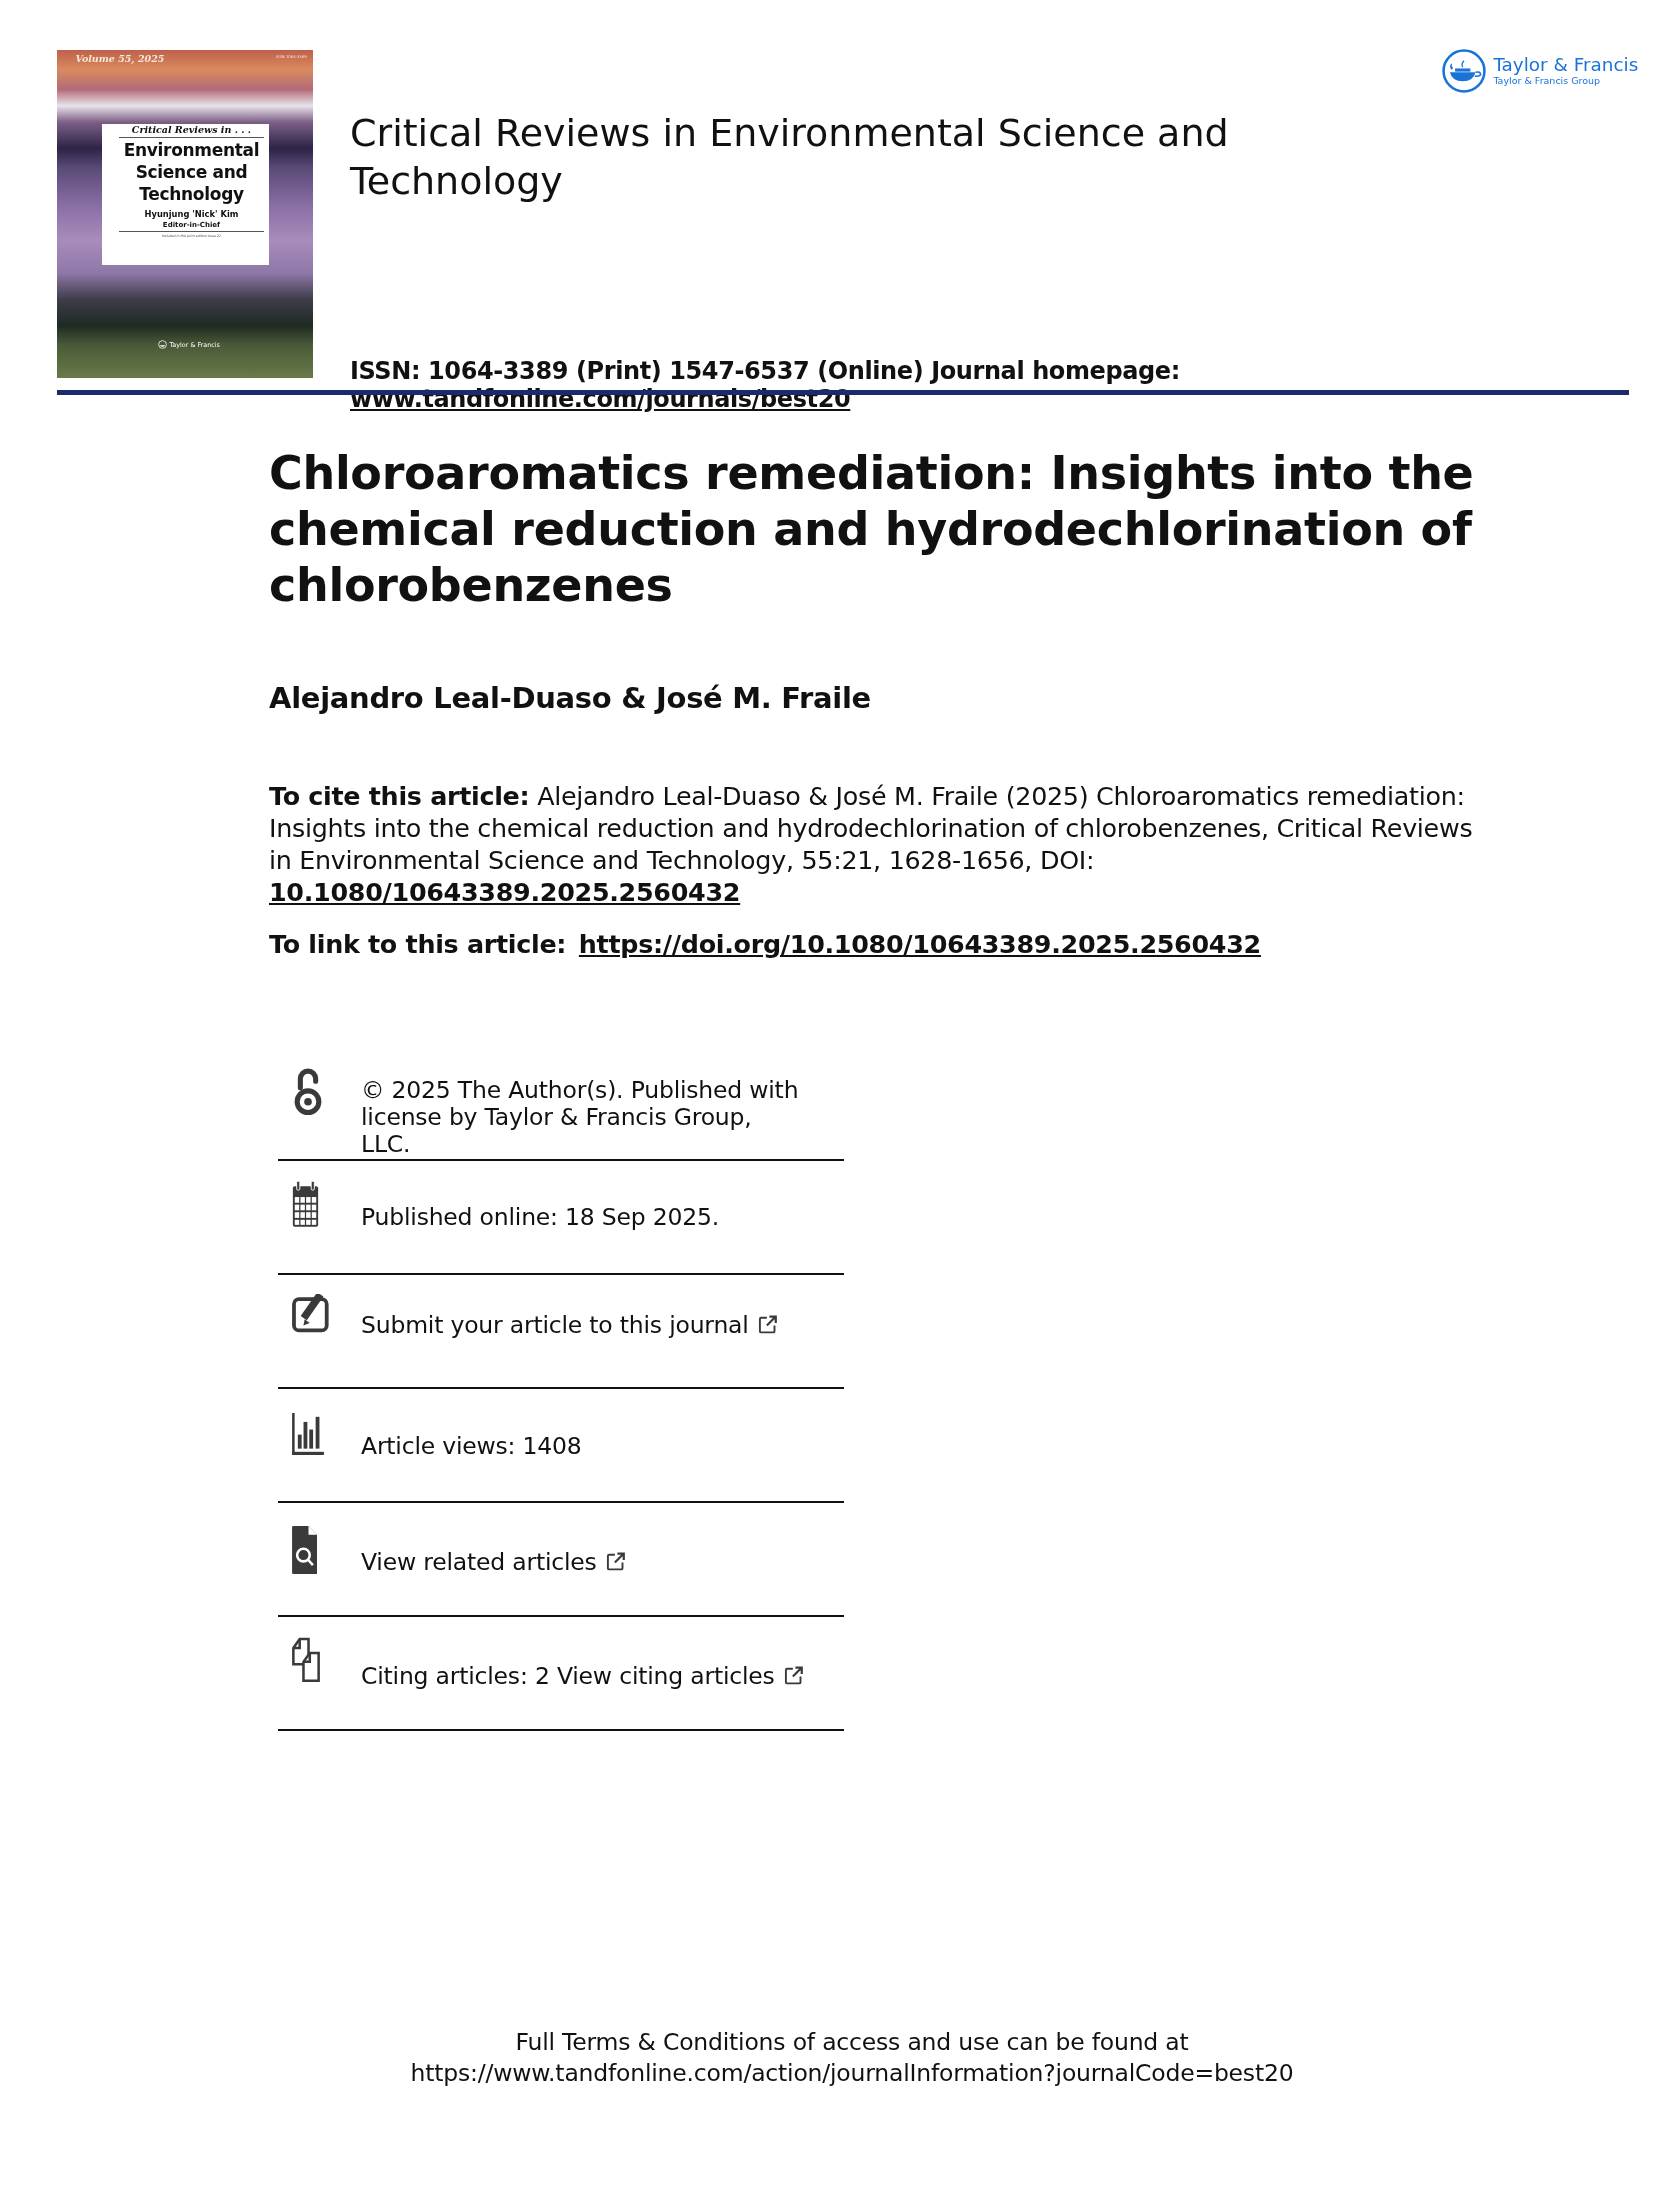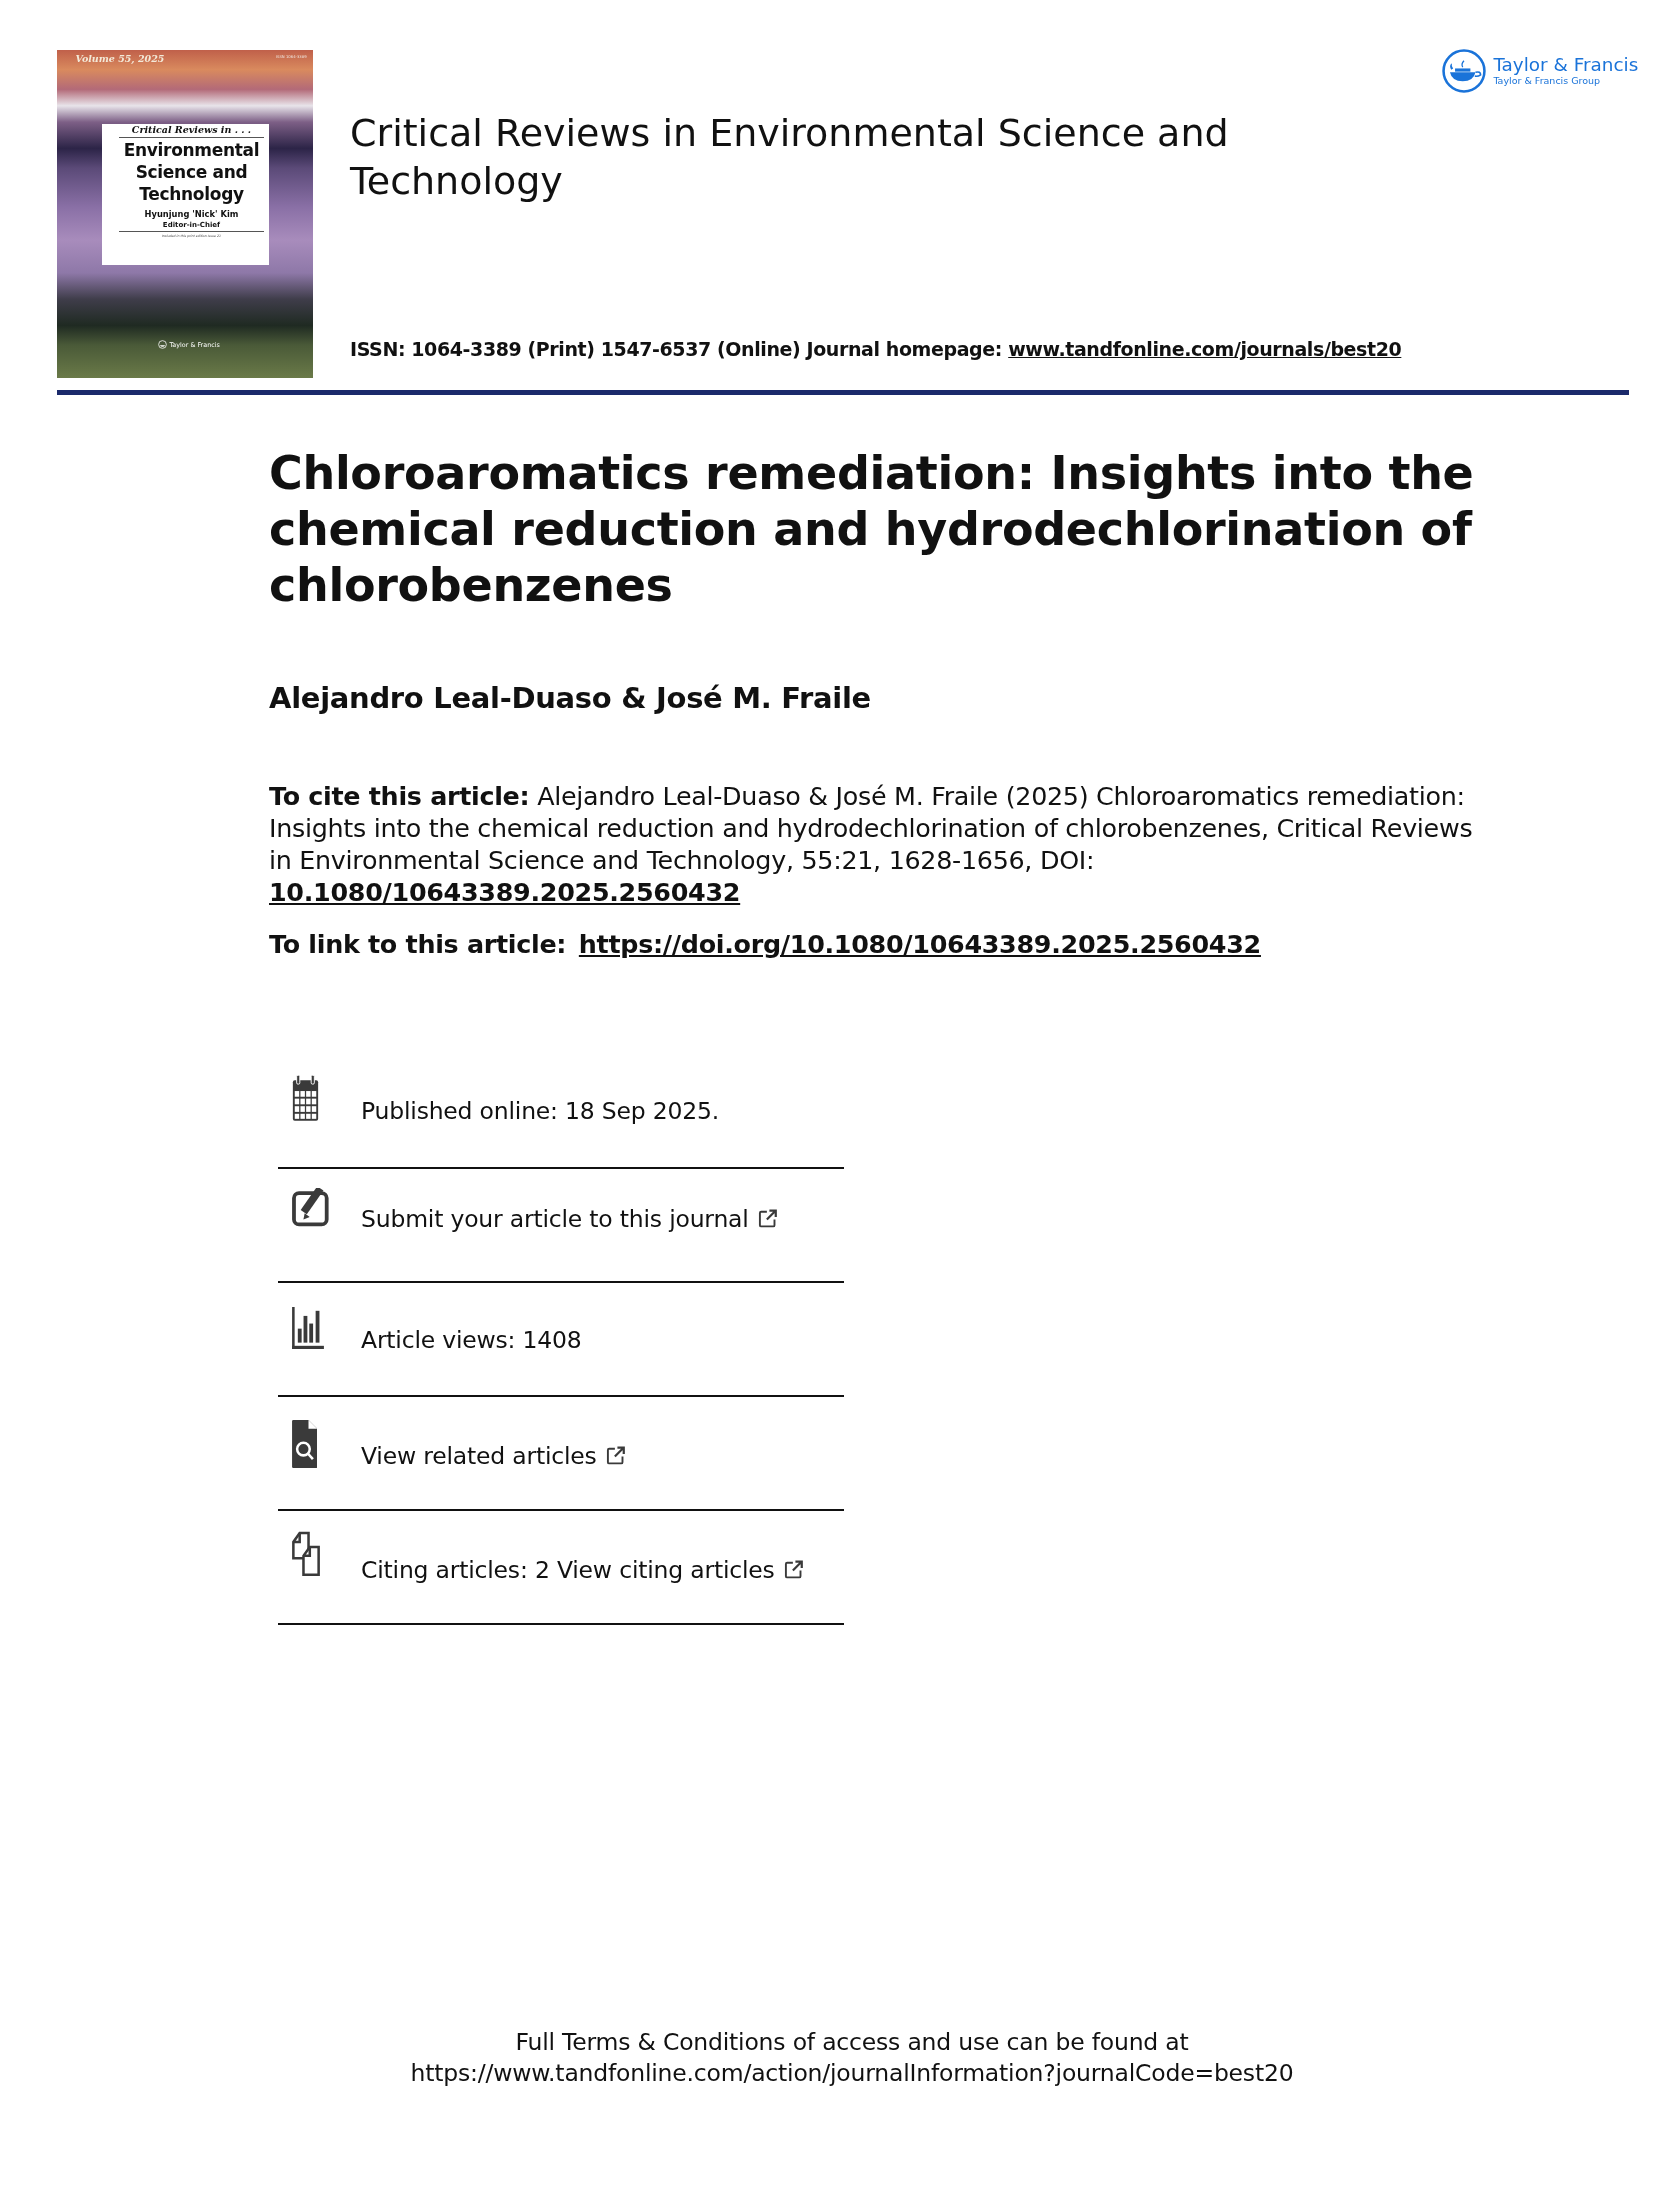--- a/index.html
+++ b/index.html
@@ -31,21 +31,21 @@
 
   
   .journal-name { left: 338px; top: 109px; font-size: 38px; line-height: 48px; width: 953px; color: #111; }
 
   
   .tf-logo { left: 1429px; top: 48px; display: flex; align-items: center; gap: 6.4px; color: #1a73d9; }
   .tf-logo .t1 { font-size: 18.4px; line-height: 20.3px; }
   .tf-logo .t2 { font-size: 9.5px; line-height: 11.4px; }
 
   
-  .issn-line { left: 338px; top: 338px; font-size: 19px; font-weight: bold; color: #111; letter-spacing: -0.4px; }
+  .issn-line { left: 338px; top: 357px; font-size: 24px; font-weight: bold; color: #111; letter-spacing: -0.4px; }
   .issn-line a { color: #111; text-decoration: underline; }
 
   .divider-bar { left: 57px; top: 390px; width: 1560px; height: 5.1px; background: #1b2a6b; }
 
   
   .article-title { left: 257px; top: 445px; width: 1207px; font-size: 46px; font-weight: bold; line-height: 56px; letter-spacing: -0.3px; color: #111; }
   .authors { left: 257px; top: 681px; font-size: 29px; font-weight: bold; color: #111; letter-spacing: -0.3px; }
 
   
   .cite { left: 257px; top: 780px; width: 1207px; font-size: 25.4px; line-height: 32px; color: #111; letter-spacing: -0.3px; }
@@ -119,20 +119,30 @@
 <div class="abs authors">Alejandro Leal-Duaso &amp; José M. Fraile</div>
 
 <div class="abs cite">
   <b>To cite this article:</b><span> Alejandro Leal-Duaso &amp; José M. Fraile (2025) Chloroaromatics remediation: Insights into the chemical reduction and hydrodechlorination of chlorobenzenes, Critical Reviews in Environmental Science and Technology, 55:21, 1628-1656, DOI: </span><a>10.1080/10643389.2025.2560432</a>
 </div>
 <div class="abs link-line">
   <b>To link to this article:</b><a>https://doi.org/10.1080/10643389.2025.2560432</a>
 </div>
 
 <div class="abs info">
+  <div class="info-row r1">
+    <span class="icon" style="top:11.4px">
+      <svg width="32" height="51" viewBox="0 0 50 80">
+          <path d="M13 34 V20 a12 12 0 0 1 24 0 V24" fill="none" stroke="#3a3a3a" stroke-width="8" stroke-linecap="round"></path>
+          <circle cx="25" cy="56" r="17" fill="none" stroke="#3a3a3a" stroke-width="8"></circle>
+          <circle cx="25" cy="56" r="6" fill="#3a3a3a"></circle>
+        </svg>
+    </span>
+    <span class="text" style="top:21.6px; width:445px">© 2025 The Author(s). Published with license by Taylor &amp; Francis Group, LLC.</span>
+  </div>
   <div class="info-row r2">
     <span class="icon" style="top:19px">
       <svg width="27" height="48" viewBox="0 0 42 76">
           <rect x="1" y="10" width="40" height="64" rx="3" fill="#3a3a3a"></rect>
           <rect x="7" y="2" width="5" height="14" rx="2" fill="#3a3a3a" stroke="#fff" stroke-width="1.5"></rect>
           <rect x="30" y="2" width="5" height="14" rx="2" fill="#3a3a3a" stroke="#fff" stroke-width="1.5"></rect>
           <g fill="#fff">
             <rect x="4" y="27" width="7" height="9"></rect>
             <rect x="13" y="27" width="7" height="9"></rect>
             <rect x="22" y="27" width="7" height="9"></rect>

